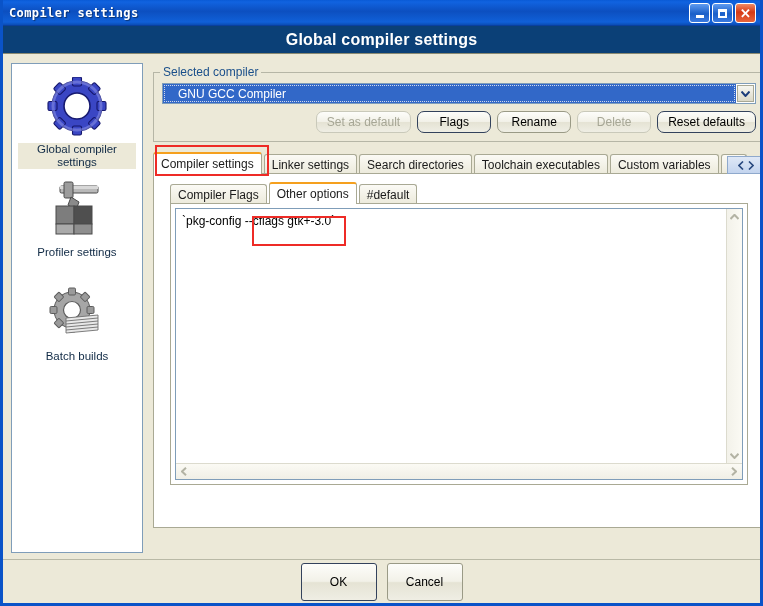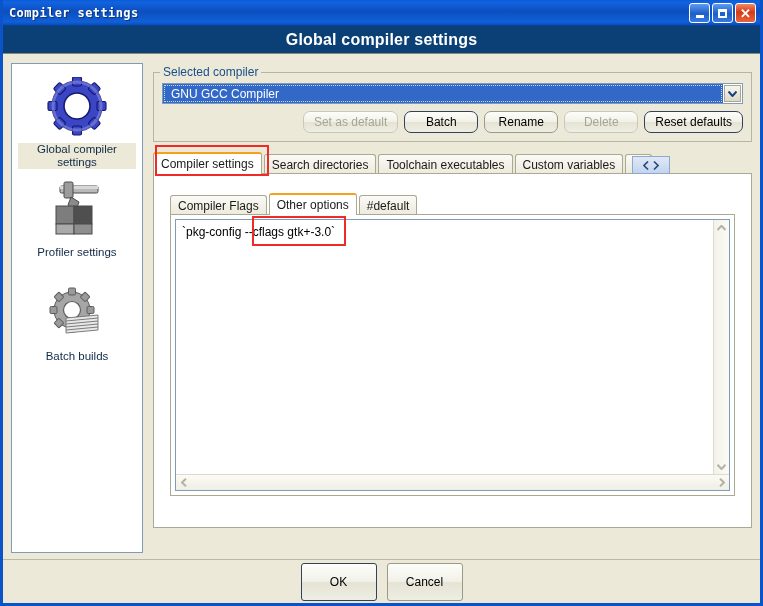--- a/index.html
+++ b/index.html
@@ -108,21 +108,21 @@
   }
   .combo {
     height: 21px; width: 100%;
     background: #ffffff;
     border: 1px solid #7f9db9;
     display: flex; align-items: stretch;
     position: relative;
   }
   .combo .val {
     flex: 1; background: #3268c8; color: #fff;
-    font-size: 12px; display: flex; align-items: center; padding-left: 8px;
+    font-size: 12px; display: flex; align-items: center; padding-left: 15px;
     outline: 1px dotted #d0d8ea; outline-offset: -2px;
   }
   .combo .arrow {
     width: 17px; flex: none; margin: 1px;
     background: linear-gradient(to bottom,#f6f6f0,#dcd9c8);
     border: 1px solid #a8a894;
     display: flex; align-items: center; justify-content: center;
     cursor: pointer;
   }
   .combo .arrow svg { display:block; }
@@ -187,21 +187,21 @@
   .policy-row .lbl { font-size: 12px; color: #000; }
   .policy-combo {
     flex: 1; height: 20px;
     background: #ece9d8; border: 1px solid #b5b5a2;
     display: flex; justify-content: flex-end; align-items: center;
   }
   .policy-combo .parrow { width: 16px; display:flex; align-items:center; justify-content:center; }
 
   
   #innertabs {
-    display: flex; align-items: flex-end; height: 22px; margin-top: 11px;
+    display: flex; align-items: flex-end; height: 22px; 
     padding-left: 6px;
     text-align: right;
   }
   #innerpanel {
     margin: 0 6px 0 6px;
     border: 1px solid #a9a994;
     background: #ffffff;
     height: 282px;
     margin-top: -1px;
     padding: 0;
@@ -374,29 +374,30 @@
           <div class="val">GNU GCC Compiler</div>
           <div class="arrow">
             <svg width="9" height="6" viewBox="0 0 9 6">
                 <path d="M0.5 0.5 L4.5 5 L8.5 0.5" fill="none" stroke="#1c3d7a" stroke-width="2"></path>
               </svg>
           </div>
         </div>
 
         <div class="btnrow">
           <div class="btn disabled">Set as default</div>
-          <div class="btn default">Batch</div>
+          <div class="btn default">Flags</div>
           <div class="btn">Rename</div>
           <div class="btn disabled">Delete</div>
           <div class="btn default wide">Reset defaults</div>
         </div>
       </div>
 
       <div id="tabstrip">
         <div class="tab active">Compiler settings</div>
+        <div class="tab">Linker settings</div>
         <div class="tab">Search directories</div>
         <div class="tab">Toolchain executables</div>
         <div class="tab">Custom variables</div>
         <div class="tab clipped">Bui</div>
         <div class="tab-spin">
           <span>
             <svg width="6" height="9" viewBox="0 0 6 9">
                 <path d="M5 0.5 L1 4.5 L5 8.5" fill="none" stroke="#28487e" stroke-width="1.6"></path>
               </svg>
           </span>

